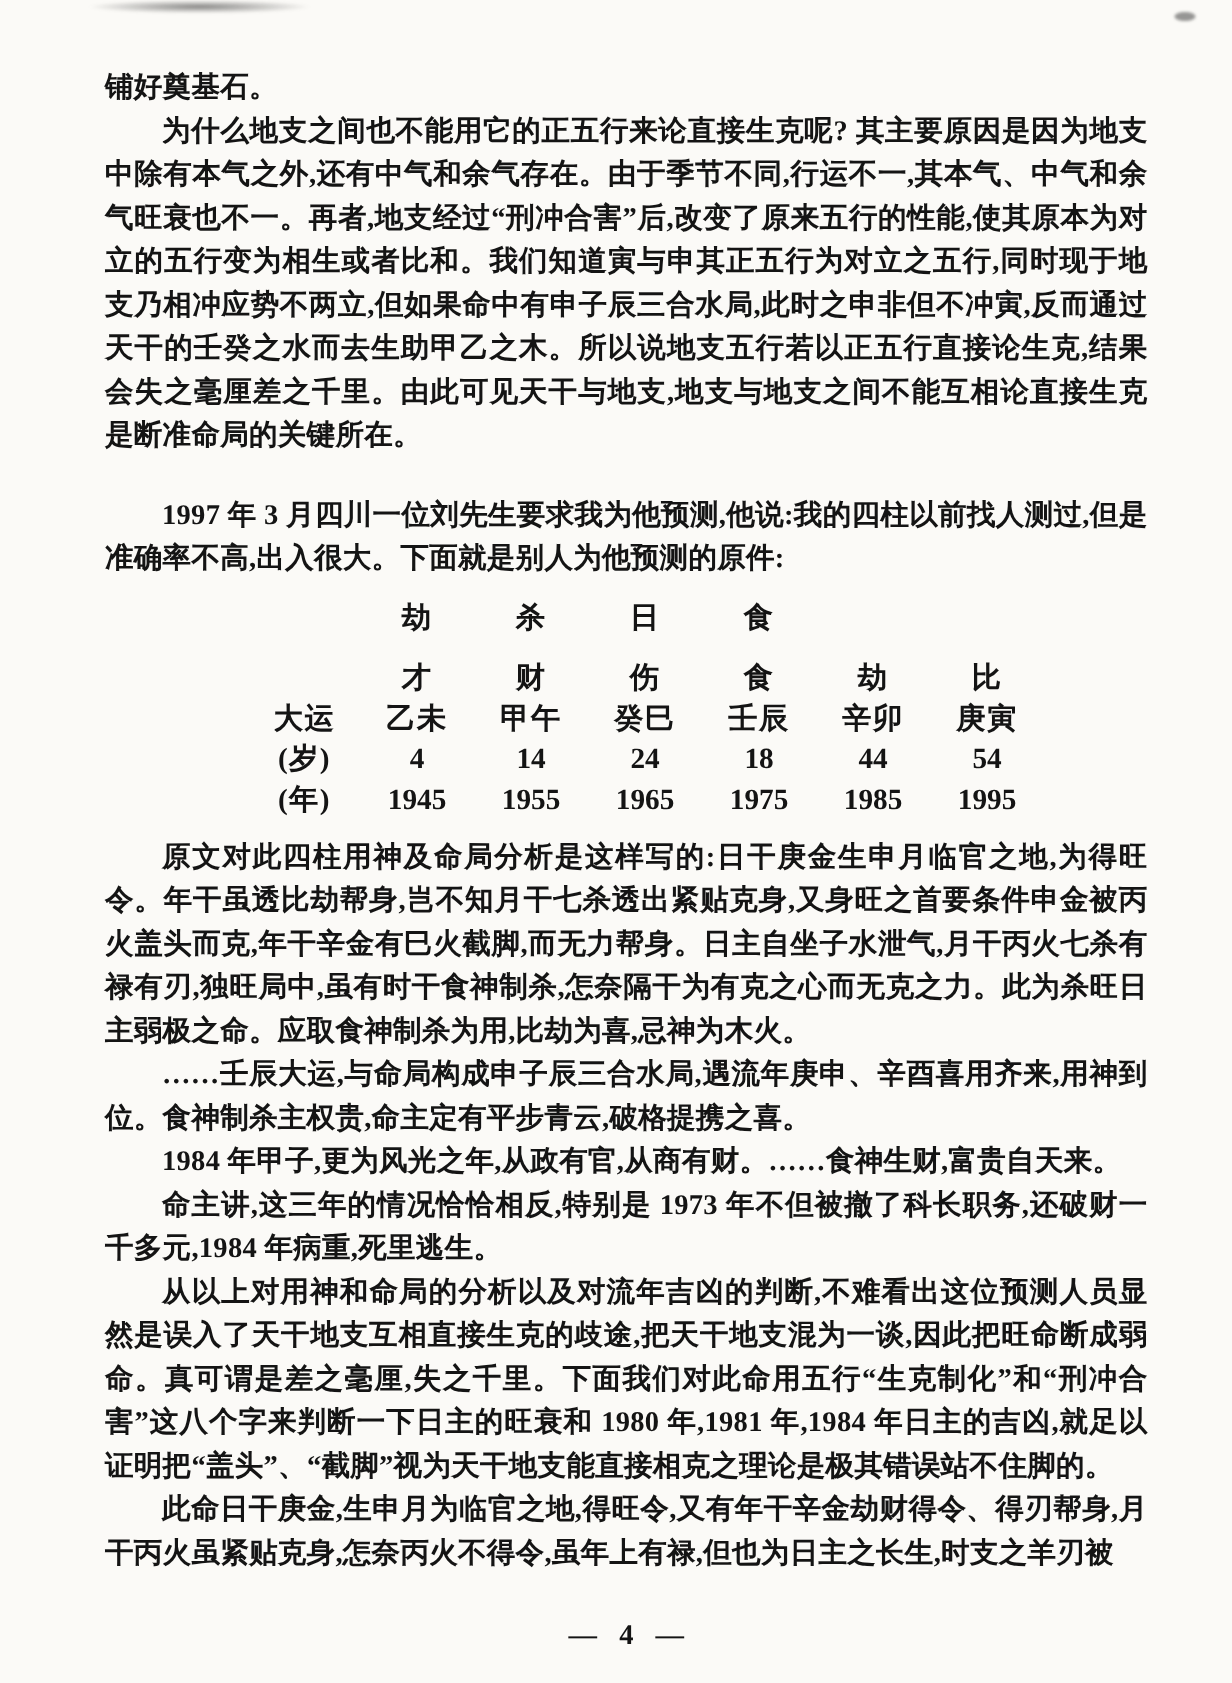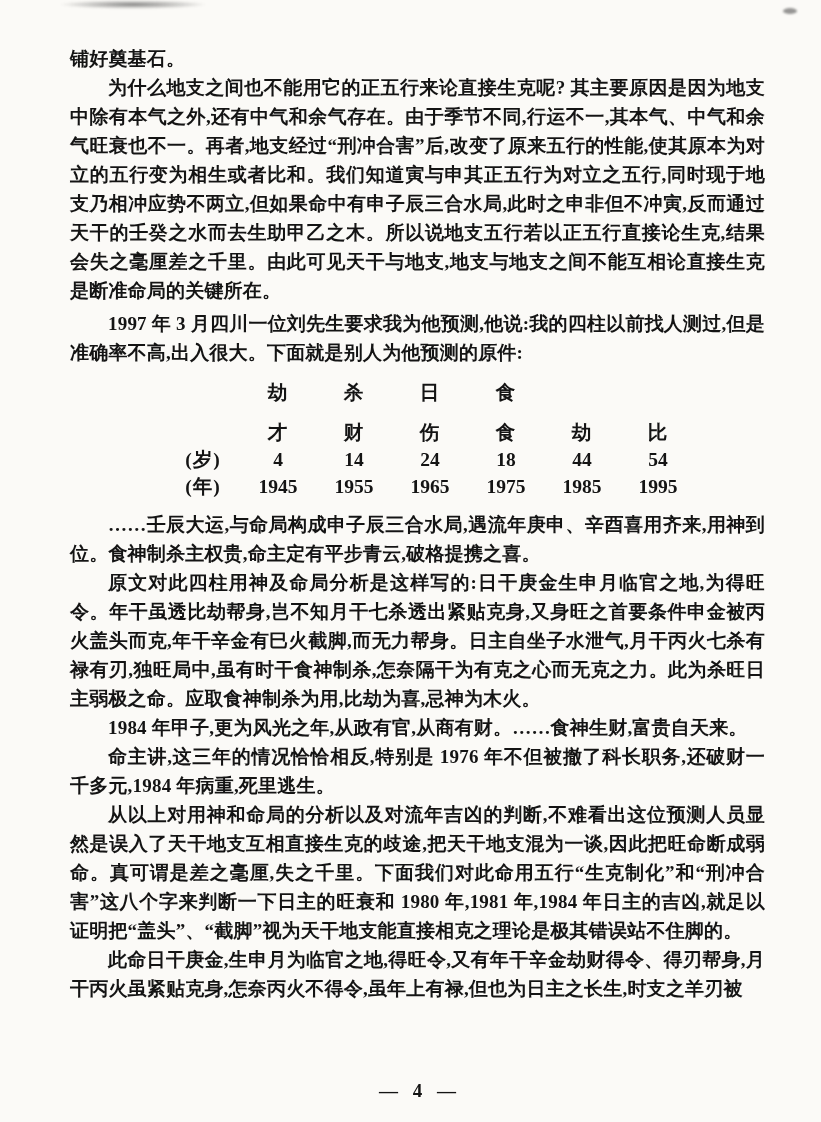--- a/index.html
+++ b/index.html
@@ -44,21 +44,21 @@
     margin: 0;
     font-size: 19px;
     line-height: 29px;
     font-weight: 600;
     text-align: justify;
     text-justify: inter-ideograph;
     text-indent: 2em;
     letter-spacing: 0.2px;
   }
   p.noindent { text-indent: 0; }
-  p.space-before { margin-top: 4px; font-family: Liberation Serif, serif; }
+  p.space-before { margin-top: 24px; font-family: Liberation Serif, serif; }
 
   
   .bazi {
     margin: 12px 0 10px 0;
   }
   .bz-row {
     display: grid;
     grid-template-columns: 74px repeat(6, 76px);
     margin-left: 96px;
   }
@@ -105,41 +105,50 @@
       <div class="bz-row gap">
         <span class="bz-cell"></span>
         <span class="bz-cell">才</span>
         <span class="bz-cell">财</span>
         <span class="bz-cell">伤</span>
         <span class="bz-cell">食</span>
         <span class="bz-cell">劫</span>
         <span class="bz-cell">比</span>
       </div>
       <div class="bz-row">
+        <span class="bz-cell">大运</span>
+        <span class="bz-cell">乙未</span>
+        <span class="bz-cell">甲午</span>
+        <span class="bz-cell">癸巳</span>
+        <span class="bz-cell">壬辰</span>
+        <span class="bz-cell">辛卯</span>
+        <span class="bz-cell">庚寅</span>
+      </div>
+      <div class="bz-row">
         <span class="bz-cell">(岁)</span>
         <span class="bz-cell num">4</span>
         <span class="bz-cell num">14</span>
         <span class="bz-cell num">24</span>
         <span class="bz-cell num">18</span>
         <span class="bz-cell num">44</span>
         <span class="bz-cell num">54</span>
       </div>
       <div class="bz-row">
         <span class="bz-cell">(年)</span>
         <span class="bz-cell num">1945</span>
         <span class="bz-cell num">1955</span>
         <span class="bz-cell num">1965</span>
         <span class="bz-cell num">1975</span>
         <span class="bz-cell num">1985</span>
         <span class="bz-cell num">1995</span>
       </div>
     </section>
 
+    <p class="body-line">原文对此四柱用神及命局分析是这样写的:日干庚金生申月临官之地,为得旺令。年干虽透比劫帮身,岂不知月干七杀透出紧贴克身,又身旺之首要条件申金被丙火盖头而克,年干辛金有巳火截脚,而无力帮身。日主自坐子水泄气,月干丙火七杀有禄有刃,独旺局中,虽有时干食神制杀,怎奈隔干为有克之心而无克之力。此为杀旺日主弱极之命。应取食神制杀为用,比劫为喜,忌神为木火。</p>
     <p class="body-line">……壬辰大运,与命局构成申子辰三合水局,遇流年庚申、辛酉喜用齐来,用神到位。食神制杀主权贵,命主定有平步青云,破格提携之喜。</p>
-    <p class="body-line">原文对此四柱用神及命局分析是这样写的:日干庚金生申月临官之地,为得旺令。年干虽透比劫帮身,岂不知月干七杀透出紧贴克身,又身旺之首要条件申金被丙火盖头而克,年干辛金有巳火截脚,而无力帮身。日主自坐子水泄气,月干丙火七杀有禄有刃,独旺局中,虽有时干食神制杀,怎奈隔干为有克之心而无克之力。此为杀旺日主弱极之命。应取食神制杀为用,比劫为喜,忌神为木火。</p>
     <p class="body-line">1984 年甲子,更为风光之年,从政有官,从商有财。……食神生财,富贵自天来。</p>
-    <p class="body-line">命主讲,这三年的情况恰恰相反,特别是 1976 年不但被撤了科长职务,还破财一千多元,1984 年病重,死里逃生。</p>
+    <p class="body-line">命主讲,这三年的情况恰恰相反,特别是 1973 年不但被撤了科长职务,还破财一千多元,1984 年病重,死里逃生。</p>
     <p class="body-line">从以上对用神和命局的分析以及对流年吉凶的判断,不难看出这位预测人员显然是误入了天干地支互相直接生克的歧途,把天干地支混为一谈,因此把旺命断成弱命。真可谓是差之毫厘,失之千里。下面我们对此命用五行“生克制化”和“刑冲合害”这八个字来判断一下日主的旺衰和 1980 年,1981 年,1984 年日主的吉凶,就足以证明把“盖头”、“截脚”视为天干地支能直接相克之理论是极其错误站不住脚的。</p>
     <p class="body-line">此命日干庚金,生申月为临官之地,得旺令,又有年干辛金劫财得令、得刃帮身,月干丙火虽紧贴克身,怎奈丙火不得令,虽年上有禄,但也为日主之长生,时支之羊刃被</p>
   </main>
 
   <footer class="pagenum">— 4 —</footer>
 </div>
 
 </body></html>

